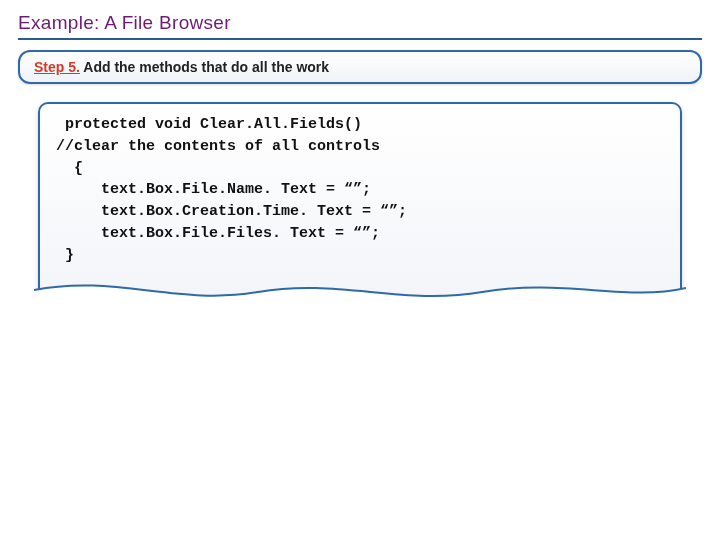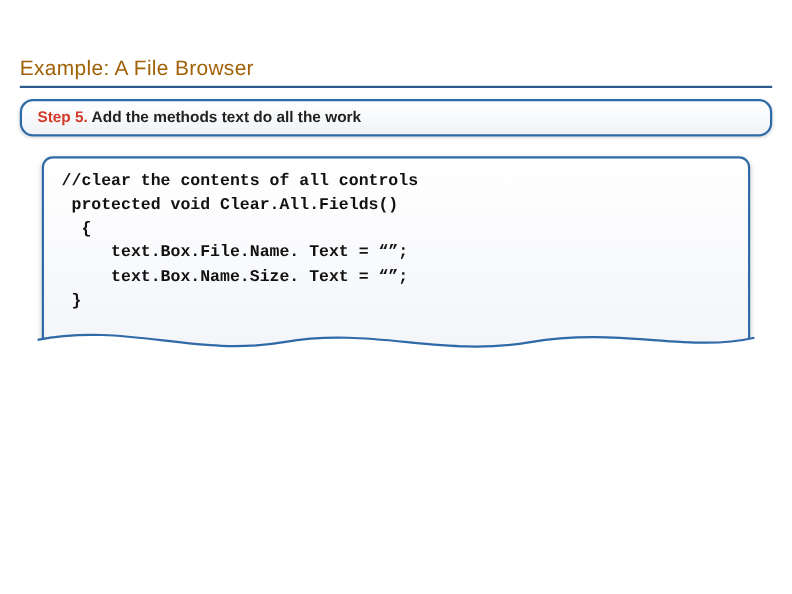--- a/index.html
+++ b/index.html
@@ -6,40 +6,40 @@
   body {
     width: 720px;
     height: 540px;
     background: #fff;
     font-family: Arial, sans-serif;
     padding: 12px 18px;
     overflow: hidden;
   }
   .slide-title {
     font-size: 19px;
-    color: #a16207;
+    color: #701a75;
     font-weight: normal;
     border-bottom: 2px solid #2b5b8f;
     padding-bottom: 4px;
     margin-bottom: 10px;
     letter-spacing: 0.3px;
-    margin-top: 40px;
   }
   .step-bar {
     border: 2px solid #2f69a7;
     border-radius: 12px;
     padding: 6px 14px;
     background: linear-gradient(#ffffff, #f0f3f7);
     margin-bottom: 18px;
     box-shadow: 0 1px 3px rgba(0,0,0,0.15);
   }
   .step-label {
     color: #d43a2a;
     font-weight: bold;
     font-size: 14px;
+    text-decoration: underline;
   }
   .step-text {
     color: #222;
     font-weight: bold;
     font-size: 14px;
   }
   .code-container {
     position: relative;
     margin: 0 20px;
   }
@@ -66,30 +66,31 @@
     height: 40px;
     pointer-events: none;
   }
 </style>
 </head>
 <body>
 
 <div class="slide-title">Example: A File Browser</div>
 
 <div class="step-bar">
-  <span class="step-label">Step 5.</span><span class="step-text"> Add the methods text do all the work</span>
+  <span class="step-label">Step 5.</span><span class="step-text"> Add the methods that do all the work</span>
 </div>
 
 <div class="code-container">
   <div class="code-box">
+    <div class="code-line"> protected void Clear.All.Fields()</div>
     <div class="code-line">//clear the contents of all controls</div>
-    <div class="code-line"> protected void Clear.All.Fields()</div>
     <div class="code-line">  {</div>
     <div class="code-line">     text.Box.File.Name. Text = “”;</div>
-    <div class="code-line">     text.Box.Name.Size. Text = “”;</div>
+    <div class="code-line">     text.Box.Creation.Time. Text = “”;</div>
+    <div class="code-line">     text.Box.File.Files. Text = “”;</div>
     <div class="code-line"> }</div>
   </div>
   <div class="wave-wrap">
     <svg viewBox="0 0 640 40" preserveAspectRatio="none" width="100%" height="100%">
       <path d="M0,18 C80,2 140,34 220,20 C300,6 360,34 440,20 C520,6 580,30 640,16 L640,40 L0,40 Z" fill="#ffffff"></path>
       <path d="M0,18 C80,2 140,34 220,20 C300,6 360,34 440,20 C520,6 580,30 640,16" fill="none" stroke="#2f69a7" stroke-width="2"></path>
     </svg>
   </div>
 </div>
 

